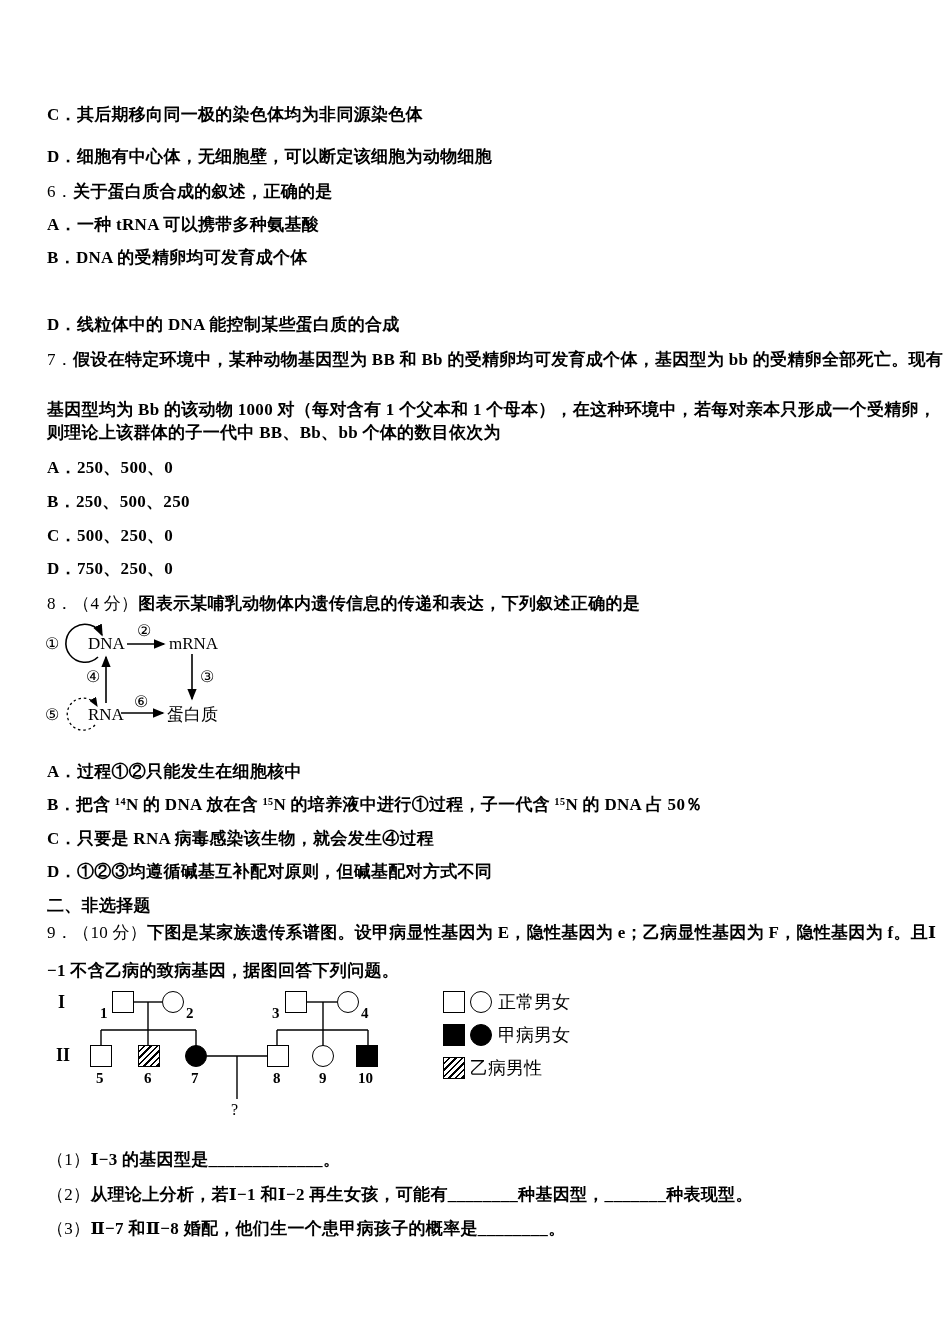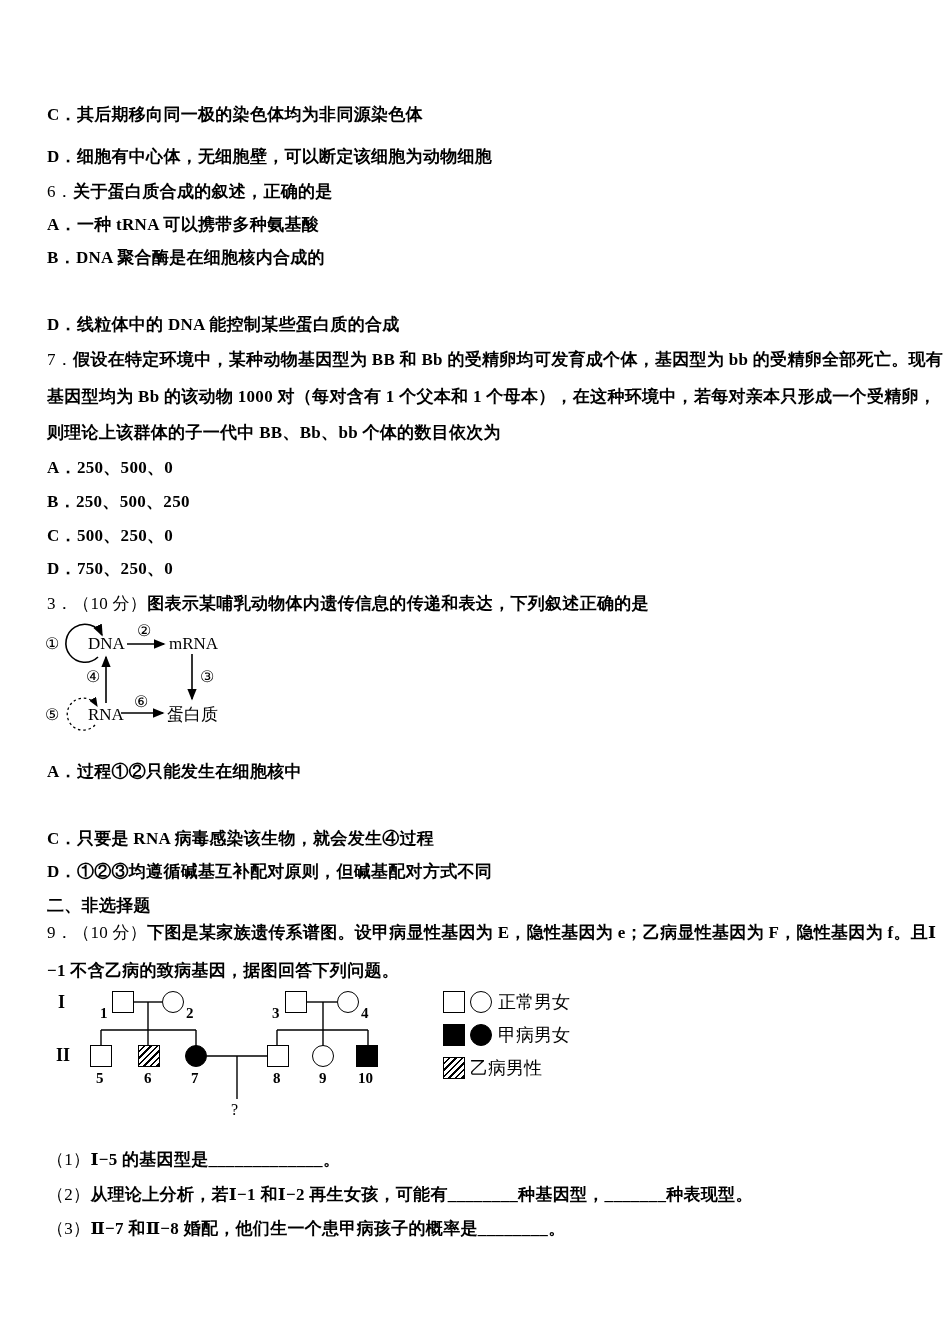--- a/index.html
+++ b/index.html
@@ -27,32 +27,32 @@
 </head>
 <body>
 
 <div class="page">
 
   <div class="line" style="top:103px"><span>C．其后期移向同一极的染色体均为非同源染色体</span></div>
   <div class="line" style="top:145px"><span>D．细胞有中心体，无细胞壁，可以断定该细胞为动物细胞</span></div>
 
   <div class="line" style="top:180px"><span class="pre">6．</span><span>关于蛋白质合成的叙述，正确的是</span></div>
   <div class="line" style="top:213px"><span>A．一种 tRNA 可以携带多种氨基酸</span></div>
-  <div class="line" style="top:246px"><span>B．DNA 聚合酶是在细胞核内合成的</span></div>
+  <div class="line" style="top:246px"><span>B．DNA 的受精卵均可发育成个体</span></div>
   <div class="line" style="top:313px"><span>D．线粒体中的 DNA 能控制某些蛋白质的合成</span></div>
 
   <div class="line" style="top:348px"><span class="pre">7．</span><span>假设在特定环境中，某种动物基因型为 BB 和 Bb 的受精卵均可发育成个体，基因型为 bb 的受精卵全部死亡。现有</span></div>
-  <div class="line" style="top:385px"><span>基因型均为 Bb 的该动物 1000 对（每对含有 1 个父本和 1 个母本），在这种环境中，若每对亲本只形成一个受精卵，</span></div>
+  <div class="line" style="top:398px"><span>基因型均为 Bb 的该动物 1000 对（每对含有 1 个父本和 1 个母本），在这种环境中，若每对亲本只形成一个受精卵，</span></div>
   <div class="line" style="top:421px"><span>则理论上该群体的子一代中 BB、Bb、bb 个体的数目依次为</span></div>
   <div class="line" style="top:456px"><span>A．250、500、0</span></div>
   <div class="line" style="top:490px"><span>B．250、500、250</span></div>
   <div class="line" style="top:524px"><span>C．500、250、0</span></div>
   <div class="line" style="top:557px"><span>D．750、250、0</span></div>
 
-  <div class="line" style="top:592px"><span class="pre">3．（10 分）</span><span>图表示某哺乳动物体内遗传信息的传递和表达，下列叙述正确的是</span></div>
+  <div class="line" style="top:592px"><span class="pre">8．（4 分）</span><span>图表示某哺乳动物体内遗传信息的传递和表达，下列叙述正确的是</span></div>
 
   <div class="d8">
     <svg width="250" height="128" viewBox="0 0 250 128">
       <defs>
         <marker id="arr" markerWidth="9" markerHeight="8" refX="6.5" refY="3" orient="auto">
           <path d="M0,0 L7.5,3 L0,6 z" fill="#000"></path>
         </marker>
       </defs>
 
       <path d="M53 37 A19 19 0 1 1 57 15" fill="none" stroke="#000" stroke-width="1.6" marker-end="url(#arr)"></path>
@@ -73,20 +73,21 @@
     <span class="lbl" style="left:124px;top:14px">mRNA</span>
     <span class="stepnum" style="left:155px;top:47px">③</span>
     <span class="stepnum" style="left:41px;top:47px">④</span>
     <span class="stepnum" style="left:0;top:85px">⑤</span>
     <span class="lbl" style="left:43px;top:85px">RNA</span>
     <span class="stepnum" style="left:89px;top:72px">⑥</span>
     <span class="lbl" style="left:122px;top:85px">蛋白质</span>
   </div>
 
   <div class="line" style="top:760px"><span>A．过程①②只能发生在细胞核中</span></div>
+  <div class="line" style="top:793px"><span>B．把含 ¹⁴N 的 DNA 放在含 ¹⁵N 的培养液中进行①过程，子一代含 ¹⁵N 的 DNA 占 50％</span></div>
   <div class="line" style="top:860px"><span>D．①②③均遵循碱基互补配对原则，但碱基配对方式不同</span></div>
   <div class="line" style="top:827px"><span>C．只要是 RNA 病毒感染该生物，就会发生④过程</span></div>
 
   <div class="line" style="top:894px"><span>二、非选择题</span></div>
 
   <div class="line" style="top:921px"><span class="pre">9．（10 分）</span><span>下图是某家族遗传系谱图。设甲病显性基因为 E，隐性基因为 e；乙病显性基因为 F，隐性基因为 f。且Ⅰ</span></div>
   <div class="line" style="top:959px"><span>−1 不含乙病的致病基因，据图回答下列问题。</span></div>
 
   <div class="ped">
     <svg width="580" height="155" viewBox="0 0 580 155">
@@ -137,17 +138,17 @@
     <div class="sym" style="left:388px;top:6px"></div>
     <div class="sym circle" style="left:415px;top:6px"></div>
     <span class="legtext" style="left:443px;top:6px">正常男女</span>
     <div class="sym filled" style="left:388px;top:39px"></div>
     <div class="sym circle filled" style="left:415px;top:39px"></div>
     <span class="legtext" style="left:443px;top:39px">甲病男女</span>
     <div class="sym hatched" style="left:388px;top:72px"></div>
     <span class="legtext" style="left:415px;top:72px">乙病男性</span>
   </div>
 
-  <div class="line" style="top:1148px"><span class="pre">（1）</span><span>Ⅰ−5 的基因型是_____________。</span></div>
+  <div class="line" style="top:1148px"><span class="pre">（1）</span><span>Ⅰ−3 的基因型是_____________。</span></div>
   <div class="line" style="top:1183px"><span class="pre">（2）</span><span>从理论上分析，若Ⅰ−1 和Ⅰ−2 再生女孩，可能有________种基因型，_______种表现型。</span></div>
   <div class="line" style="top:1217px"><span class="pre">（3）</span><span>Ⅱ−7 和Ⅱ−8 婚配，他们生一个患甲病孩子的概率是________。</span></div>
 
 </div>
 
 </body></html>

